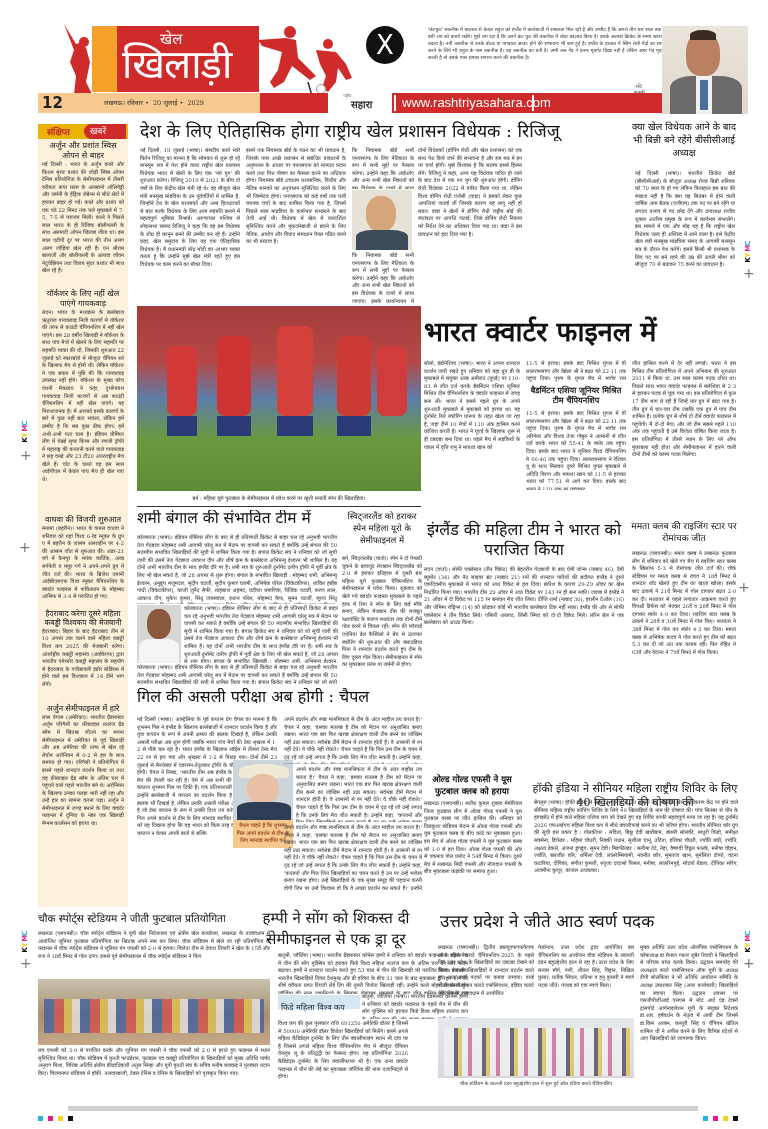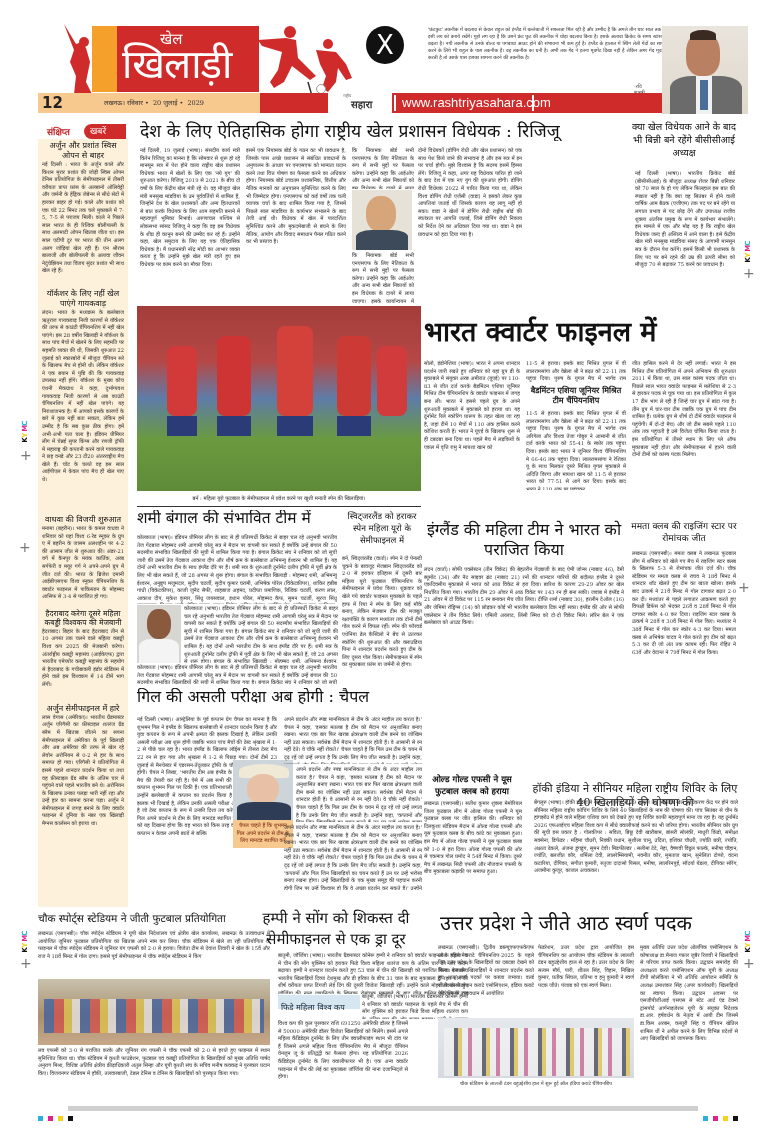--- a/index.html
+++ b/index.html
@@ -81,21 +81,21 @@
   <span style="color:#111">K</span><span style="color:#f2d21e">Y</span><span style="color:#e0208c">M</span><span style="color:#2ab0d9">C</span>
 </div>
 <div class="abs cross" style="left:743px;top:266px;">+</div>
 <div class="abs cross" style="left:738px;top:580px;">+</div>
 <div class="abs cmyk" style="left:744px;top:930px;">
   <span style="color:#111">K</span><span style="color:#f2d21e">Y</span><span style="color:#e0208c">M</span><span style="color:#2ab0d9">C</span>
 </div>
 <div class="abs cross" style="left:743px;top:956px;">+</div>
 
 <div class="abs" style="left:38px;top:124px;width:90px;height:783px;background:#fdf1dc;">
-  <div style="position:relative;height:15px;background:#ffffff;">
+  <div style="position:relative;height:15px;background:#eab308;">
     <span style="position:absolute;left:9px;top:1px;font-family:'DejaVu Serif',serif;font-size:9px;font-weight:bold;color:#c0262a;">संक्षिप्त</span>
     <span style="position:absolute;left:46px;top:0;width:42px;height:15px;background:#d02b2b;border-radius:8px 0 0 8px;color:#fff;font-family:'DejaVu Serif',serif;font-size:9px;padding-left:6px;line-height:15px;">खबरें</span>
   </div>
   <div style="padding:2px 4px;">
     <div class="sub-hl" style="font-size:8px;">अर्जुन और प्रशांत स्विस ओपन से बाहर</div>
     <div class="body-text" style="height:128px;">नई दिल्ली : भारत के अर्जुन काले और किशन मुरार प्रशांत की जोड़ी स्विस ओपन टेनिस प्रतियोगिता के सेमीफाइनल में तीसरी वरीयता प्राप्त फ्रांस के अलबानो ओलिवेट्टी और जर्मनी के हेंड्रिक जेबेन्स से सीधे सेटों में हारकर बाहर हो गई। काले और प्रशांत को एक घंटे 22 मिनट तक चले मुकाबले में 7-5, 7-5 से पराजय मिली। काले ने पिछले साल भारत के ही रित्विक बोलीपल्ली के साथ अलमाटी ओपन खिताब जीता था। इस साल एटीपी टूर पर भारत की तीन अलग अलग जोड़ियां खेल रही हैं। एन श्रीराम बालाजी और बोलीपल्ली के अलावा जीवन नेदुंचेझियन तथा विजय सुंदर प्रशांत भी साथ खेल रहे हैं।</div>
     <div class="sub-hl" style="font-size:8px;">यॉर्कशर के लिए नहीं खेल पाएंगे गायकवाड़</div>
     <div class="body-text" style="height:206px;">लंदन। भारत के मध्यक्रम के बल्लेबाज ऋतुराज गायकवाड़ निजी कारणों से यॉर्कशर की तरफ से काउंटी चैंपियनशिप में नहीं खेल पाएंगे। इस 28 वर्षीय खिलाड़ी ने यॉर्कशर के साथ पांच मैचों में खेलने के लिए सहमति पर सहमति व्यक्त की थी, जिसकी शुरुआत 22 जुलाई को स्कारबोरो में मौजूदा चैंपियन सरे के खिलाफ मैच से होनी थी। लेकिन यॉर्कशर ने एक बयान में पुष्टि की कि गायकवाड़ उपलब्ध नहीं होंगे। यॉर्कशर के मुख्य कोच एंथनी मैकग्राथ ने कहा, दुर्भाग्यवश गायकवाड़ निजी कारणों से अब काउंटी चैंपियनशिप में नहीं खेल पाएंगे। यह निराशाजनक है। मैं आपको इसके कारणों के बारे में कुछ नहीं बता सकता, लेकिन हमें उम्मीद है कि सब कुछ ठीक होगा। हमें अभी-अभी पता चला है। इंडियन प्रीमियर लीग में चेन्नई सुपर किंग्स और रणजी ट्रॉफी में महाराष्ट्र की कप्तानी करने वाले गायकवाड़ ने छह वनडे और 23 टी20 अंतरराष्ट्रीय मैच खेले हैं। चोट के चलते वह इस साल आईपीएल में केवल पांच मैच ही खेल पाए थे।</div>
     <div class="sub-hl" style="font-size:8px;">वाधवा की विजयी शुरुआत</div>
     <div class="body-text" style="height:84px;">मनामा (बहरीन)। भारत के कमल वाधवा ने शनिवार को यहां विश्व 6-रेड स्नूकर के ग्रुप ए में बहरीन के जासम अलशहीन पर 4-2 की आसान जीत से शुरुआत की। अंडर-21 वर्ग में कैनपुर के मयंक कार्तिक, अरब सर्गफेरी व मयूर गर्ग ने अपने-अपने ग्रुप में जीत दर्ज की। भारत के ब्रिजेश दमानी आईबीएसएफ विश्व स्नूकर चैंपियनशिप के क्वार्टर फाइनल में पाकिस्तान के मोहम्मद आसिफ से 3-4 से पराजित हो गए।</div>
@@ -187,21 +187,21 @@
 <div class="abs body-text" style="left:38px;top:1047px;width:232px;height:38px;">लव एफसी को 3-0 से पराजित करके और जूनियर यंग एफसी ने चौक एफसी को 2-0 से हराते हुए फाइनल में स्थान सुनिश्चित किया था। चौक स्टेडियम में कुश्ती फाउंडेशन, फुटबाल एवं कबड्डी प्रतियोगिता के खिलाड़ियों को मुख्य अतिथि पार्षद अनुराग मिश्रा, विशिष्ट अतिथि क्षेत्रीय क्रीड़ाधिकारी अतुल सिन्हा और यूपी कुश्ती संघ के सचिव मनीष कक्कड़ ने पुरस्कार प्रदान किए। विजयनगर स्टेडियम में हॉकी, तलवारबाजी, टेबल टेनिस व टेनिस के खिलाड़ियों को पुरस्कृत किया गया।</div>
 
 <div class="abs hl" style="left:256px;top:908px;width:160px;font-size:15px;font-family:'DejaVu Serif',serif;text-align:center;line-height:21px;">हम्पी ने सोंग को शिकस्त दी सेमीफाइनल से एक ड्रा दूर</div>
 <div class="abs body-text" style="left:278px;top:952px;width:190px;height:42px;">बातुमी, जॉर्जिया (भाषा)। भारतीय ग्रैंडमास्टर कोनेरू हम्पी ने शनिवार को क्वार्टर फाइनल के पहले मैच में चीन की सोंग युक्सिन को हराकर फिडे विश्व महिला शतरंज कप के अंतिम चार की ओर कदम बढ़ाया। हम्पी ने शानदार प्रदर्शन करते हुए 53 चाल में चीन की खिलाड़ी को पराजित किया। इस बीच भारतीय खिलाड़ियों दिव्या देशमुख और डी हरिका के बीच 31 चाल के बाद मुकाबला ड्रॉ रहा। चीन की शीर्ष वरीयता प्राप्त टिंगजी लेई टिंग की दूसरी विजेता खिलाड़ी रहीं। उन्होंने काले मोहरों से खेलते हुए जॉर्जिया की नाना जागनिद्जे के खिलाफ रोमांचक मुकाबले के बाद जीत हासिल की जिससे वह सेमीफाइनल में पहुंचने का प्रबल दावेदार है। दूसरे क्वार्टर फाइनल मुकाबले में अर कैलानी ने पूर्व विश्व महिला चैंपियन चीन की झोंगयी टैन से 73 चाल के बाद ड्रॉ खेला।</div>
 <div class="abs" style="left:278px;top:995px;width:82px;height:14px;background:#d7e7f2;">
   <span style="font-family:'DejaVu Serif',serif;font-size:8px;color:#123;padding-left:3px;">फिडे महिला विश्व कप</span>
 </div>
 <div class="abs body-text" style="left:362px;top:993px;width:106px;height:26px;">बातुमी, जॉर्जिया (भाषा)। भारतीय ग्रैंडमास्टर कोनेरू हम्पी ने शनिवार को क्वार्टर फाइनल के पहले मैच में चीन की सोंग युक्सिन को हराकर फिडे विश्व महिला शतरंज कप के अंतिम चार की ओर कदम बढ़ाया। हम्पी ने शानदार प्रदर्शन करते हुए 53 चाल में चीन की खिलाड़ी को पराजित किया। इस बीच भारतीय खिलाड़ियों दिव्या देशमुख और डी हरिका के बीच 31 चाल के बाद मुकाबला ड्रॉ रहा। चीन की शीर्ष वरीयता प्राप्त टिंगजी लेई टिंग की दूसरी विजेता खिलाड़ी रहीं। उन्होंने काले मोहरों से खेलते हुए जॉर्जिया की नाना जागनिद्जे के खिलाफ रोमांचक मुकाबले के बाद जीत हासिल की जिससे वह सेमीफाइनल में पहुंचने का प्रबल दावेदार है। दूसरे क्वार्टर फाइनल मुकाबले में अर कैलानी ने पूर्व विश्व महिला चैंपियन चीन की झोंगयी टैन से 73 चाल के बाद ड्रॉ खेला।</div>
 <div class="abs body-text" style="left:278px;top:1020px;width:130px;height:64px;">विश्व कप की कुल पुरस्कार राशि 691250 अमेरिकी डॉलर है जिसमें से 50000 अमेरिकी डॉलर विजेता खिलाड़ियों को मिलेंगे। इसमें अगले महिला कैंडिडेट्स टूर्नामेंट के लिए तीन क्वालीफाइंग स्थान भी दांव पर हैं जिससे अगले महिला विश्व चैंपियनशिप मैच में मौजूदा चैंपियन वेनजुन जू के प्रतिद्वंद्वी का फैसला होगा। यह प्रतियोगिता 2026 कैंडिडेट्स टूर्नामेंट के लिए क्वालीफायर भी है। एक अन्य क्वार्टर फाइनल में चीन की लेई का मुकाबला जॉर्जिया की नाना दजाग्निद्जे से होगा।</div>
 
-<div class="abs hl" style="left:440px;top:912px;width:300px;font-size:20px;font-family:'DejaVu Serif',serif;white-space:nowrap;">उत्तर प्रदेश ने जीते आठ स्वर्ण पदक</div>
+<div class="abs hl" style="left:440px;top:912px;width:300px;font-size:17px;font-family:'DejaVu Serif',serif;white-space:nowrap;">उत्तर प्रदेश ने जीते आठ स्वर्ण पदक</div>
 <div class="abs body-text" style="left:438px;top:944px;width:96px;height:72px;">लखनऊ (एसएनबी)। द्वितीय डब्ल्यूएफएफकेएफ ऑल इंडिया कराटे चैंपियनशिप-2025 के पहले दिन उत्तर प्रदेश के खिलाड़ियों का दबदबा देखने को मिला। मेजबान खिलाड़ियों ने शानदार प्रदर्शन करते हुए आठ स्वर्ण पदकों पर कब्जा जमाया। वर्ल्ड शोटोकान फेडरेशन कराटे एसोसिएशन, इंडिया कराटे फेडरेशन के तत्वावधान में आयोजित</div>
 <div class="abs body-text" style="left:538px;top:944px;width:96px;height:72px;">फेडरेशन, उत्तर प्रदेश द्वारा आयोजित इस चैंपियनशिप का आयोजन चौक स्टेडियम के लालजी टंडन बहुउद्देशीय हाल से रहा है। उत्तर प्रदेश के लिए सत्यम मौर्य, पारी, शीतल सिंह, विहान, निखिल कुमार, प्रतीक सिंघल, प्रतिभा व हनु कुमारी ने स्वर्ण पदक जीते। पंजाब को एक स्वर्ण मिला।</div>
 <div class="abs photo" style="left:438px;top:1018px;width:196px;height:60px;background:linear-gradient(180deg,#e5e8ec 0%,#d6d9df 100%);">
   <div style="position:absolute;left:6px;top:10px;width:186px;height:48px;background:repeating-linear-gradient(90deg,#f3f3f3 0 10px,#36384a 10px 14px,#e0c040 14px 18px,#f3f3f3 18px 24px,#c85a8a 24px 28px);opacity:.7;"></div>
 </div>
 <div class="abs caption" style="left:430px;top:1080px;width:212px;font-size:4.8px;">चौक स्टेडियम के लालजी टंडन बहुउद्देशीय हाल में शुरू हुई ऑल इंडिया कराटे चैंपियनशिप</div>
 <div class="abs body-text" style="left:640px;top:944px;width:98px;height:140px;">मुख्य अतिथि उत्तर प्रदेश ओलंपिक एसोसिएशन के कोषाध्यक्ष डा.मैनाज गफ़ार जुबैर रिजवी ने खिलाड़ियों से परिचय प्राप्त करके किया। उद्घाटन समारोह की अध्यक्षता करते एसोसिएशन ऑफ यूपी के अध्यक्ष टीपी सोलंकिया ने भी अतिथि आयोजन समिति के अध्यक्ष उमाशंकर सिंह (अपर कार्यकारी) खिलाड़ियों का स्वागत किया। उद्घाटन अवसर पर एसजीपीजीआई एसएस से स्टेट आर्ट एंड टेक्नो ट्रांसपोर्ट आर्गनाइजेशन यूपी के संयुक्त निदेशक डा.आर. हर्षवर्धन के नेतृत्व में आयी टीम जिसमें डा.किम अरबन, कस्तूरी सिंह व चैंपियन खेतिल शामिल थीं ने अपील करने के लिए विभिन्न प्रदेशों से आए खिलाड़ियों को जागरूक किया।</div>
 
 <div class="abs" style="left:38px;top:1106px;">
   <span style="display:inline-block;width:5px;height:5px;background:#2ab0d9;"></span>

